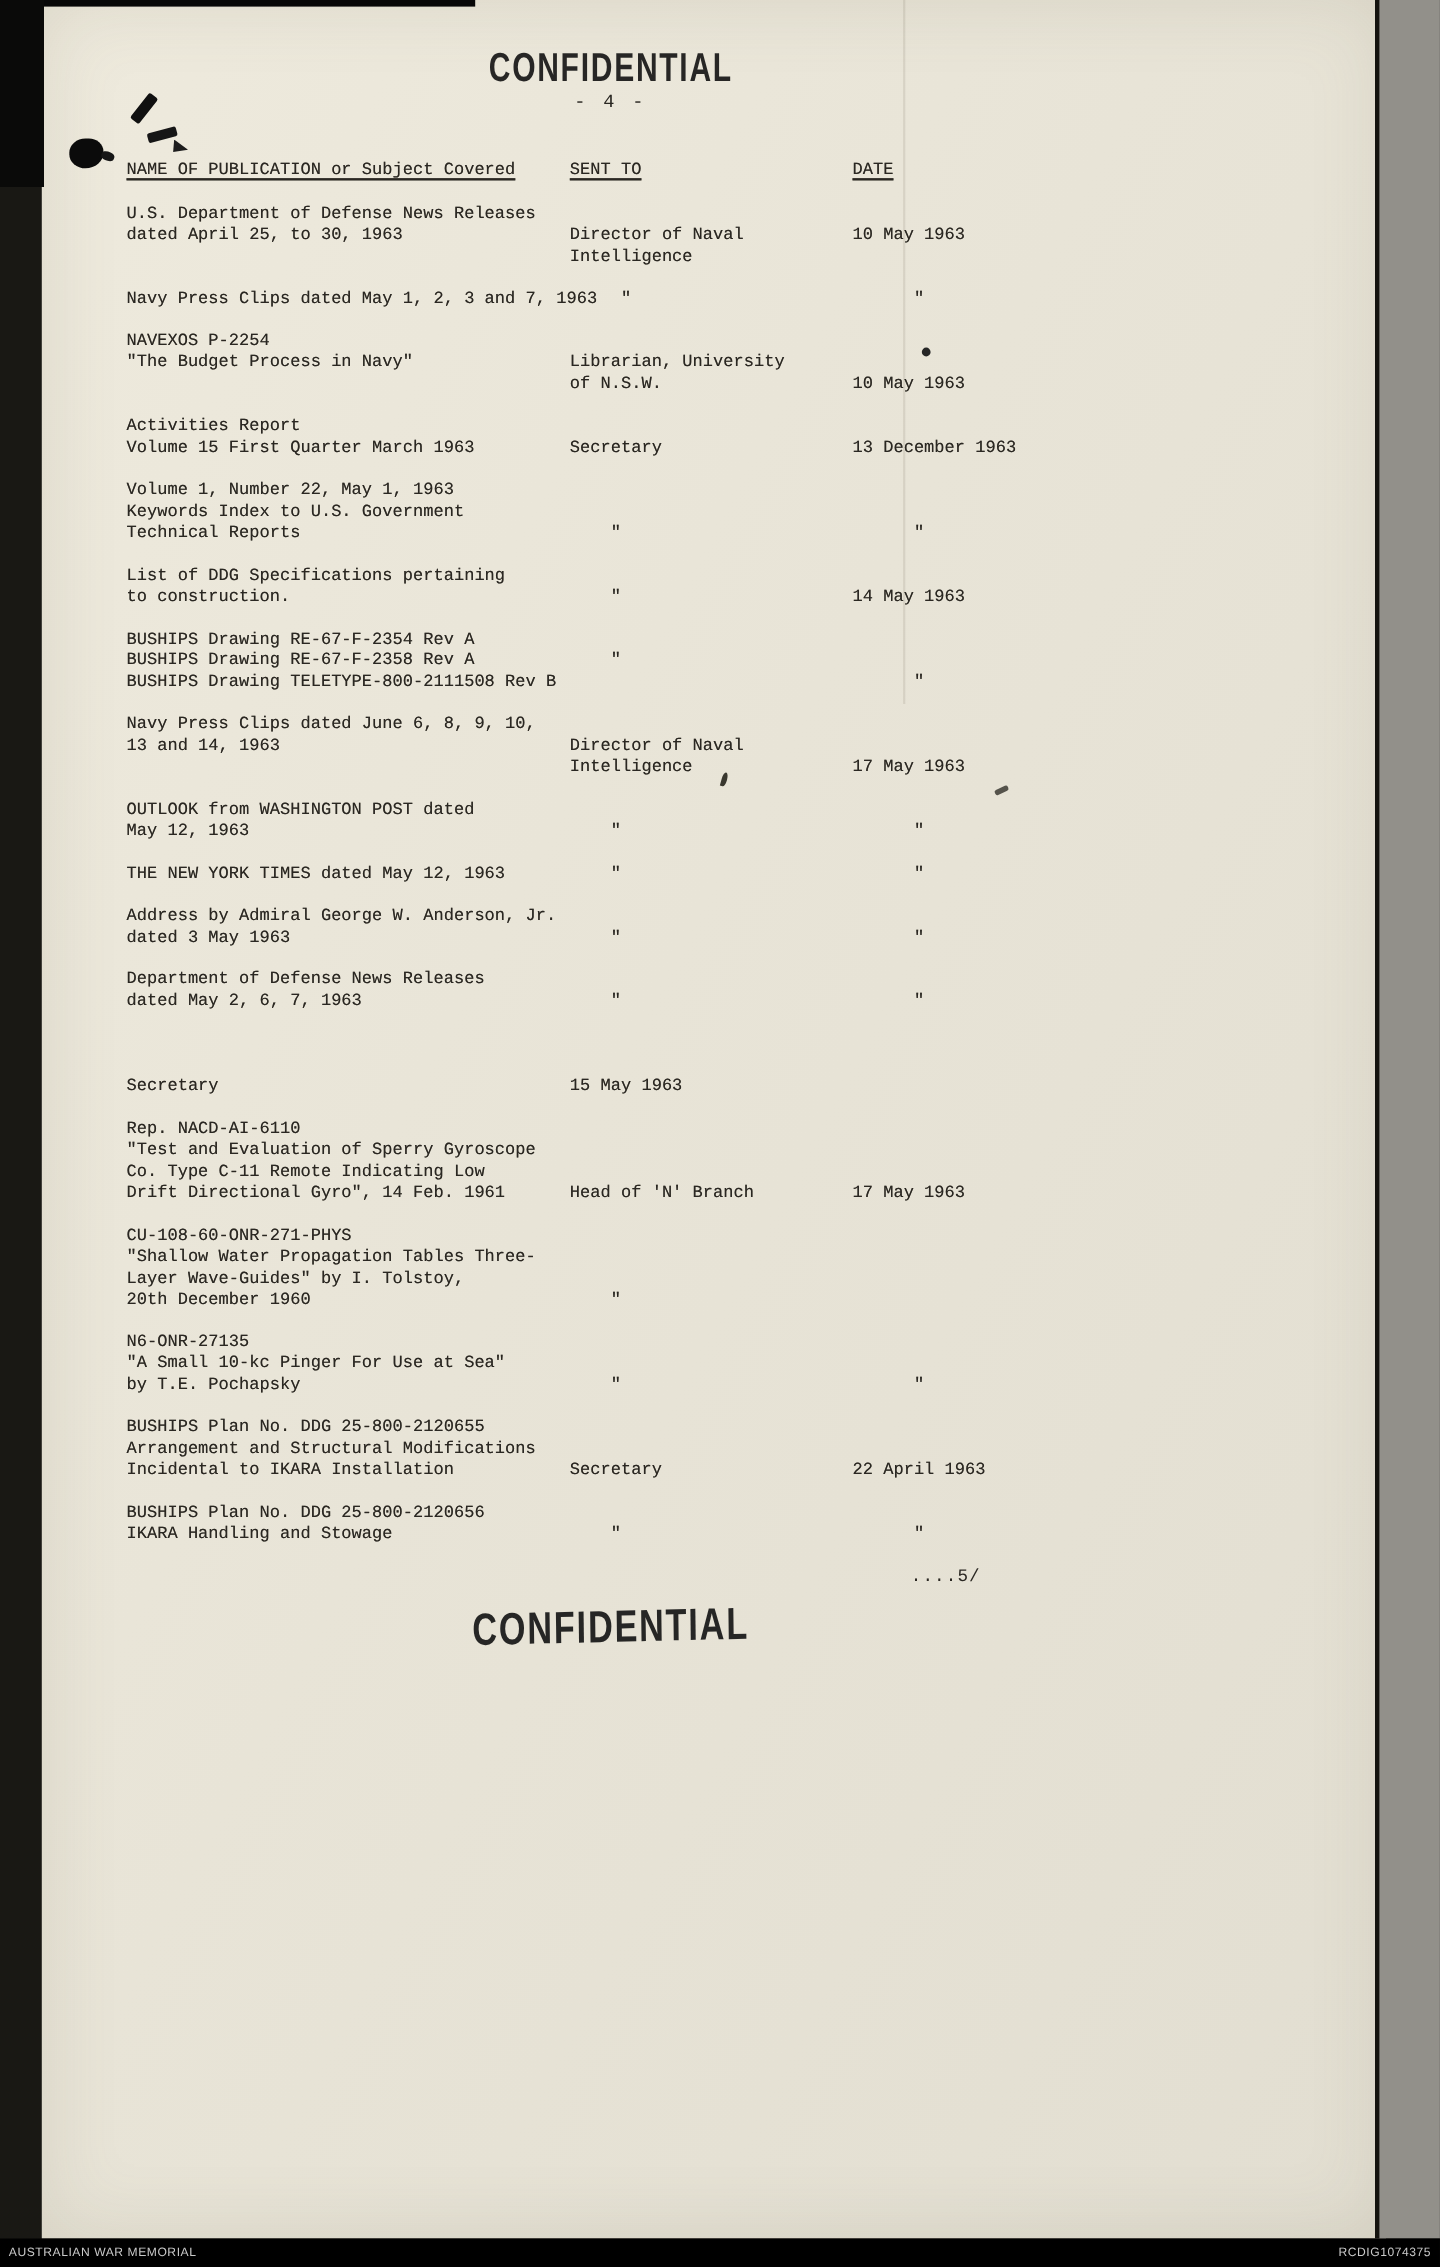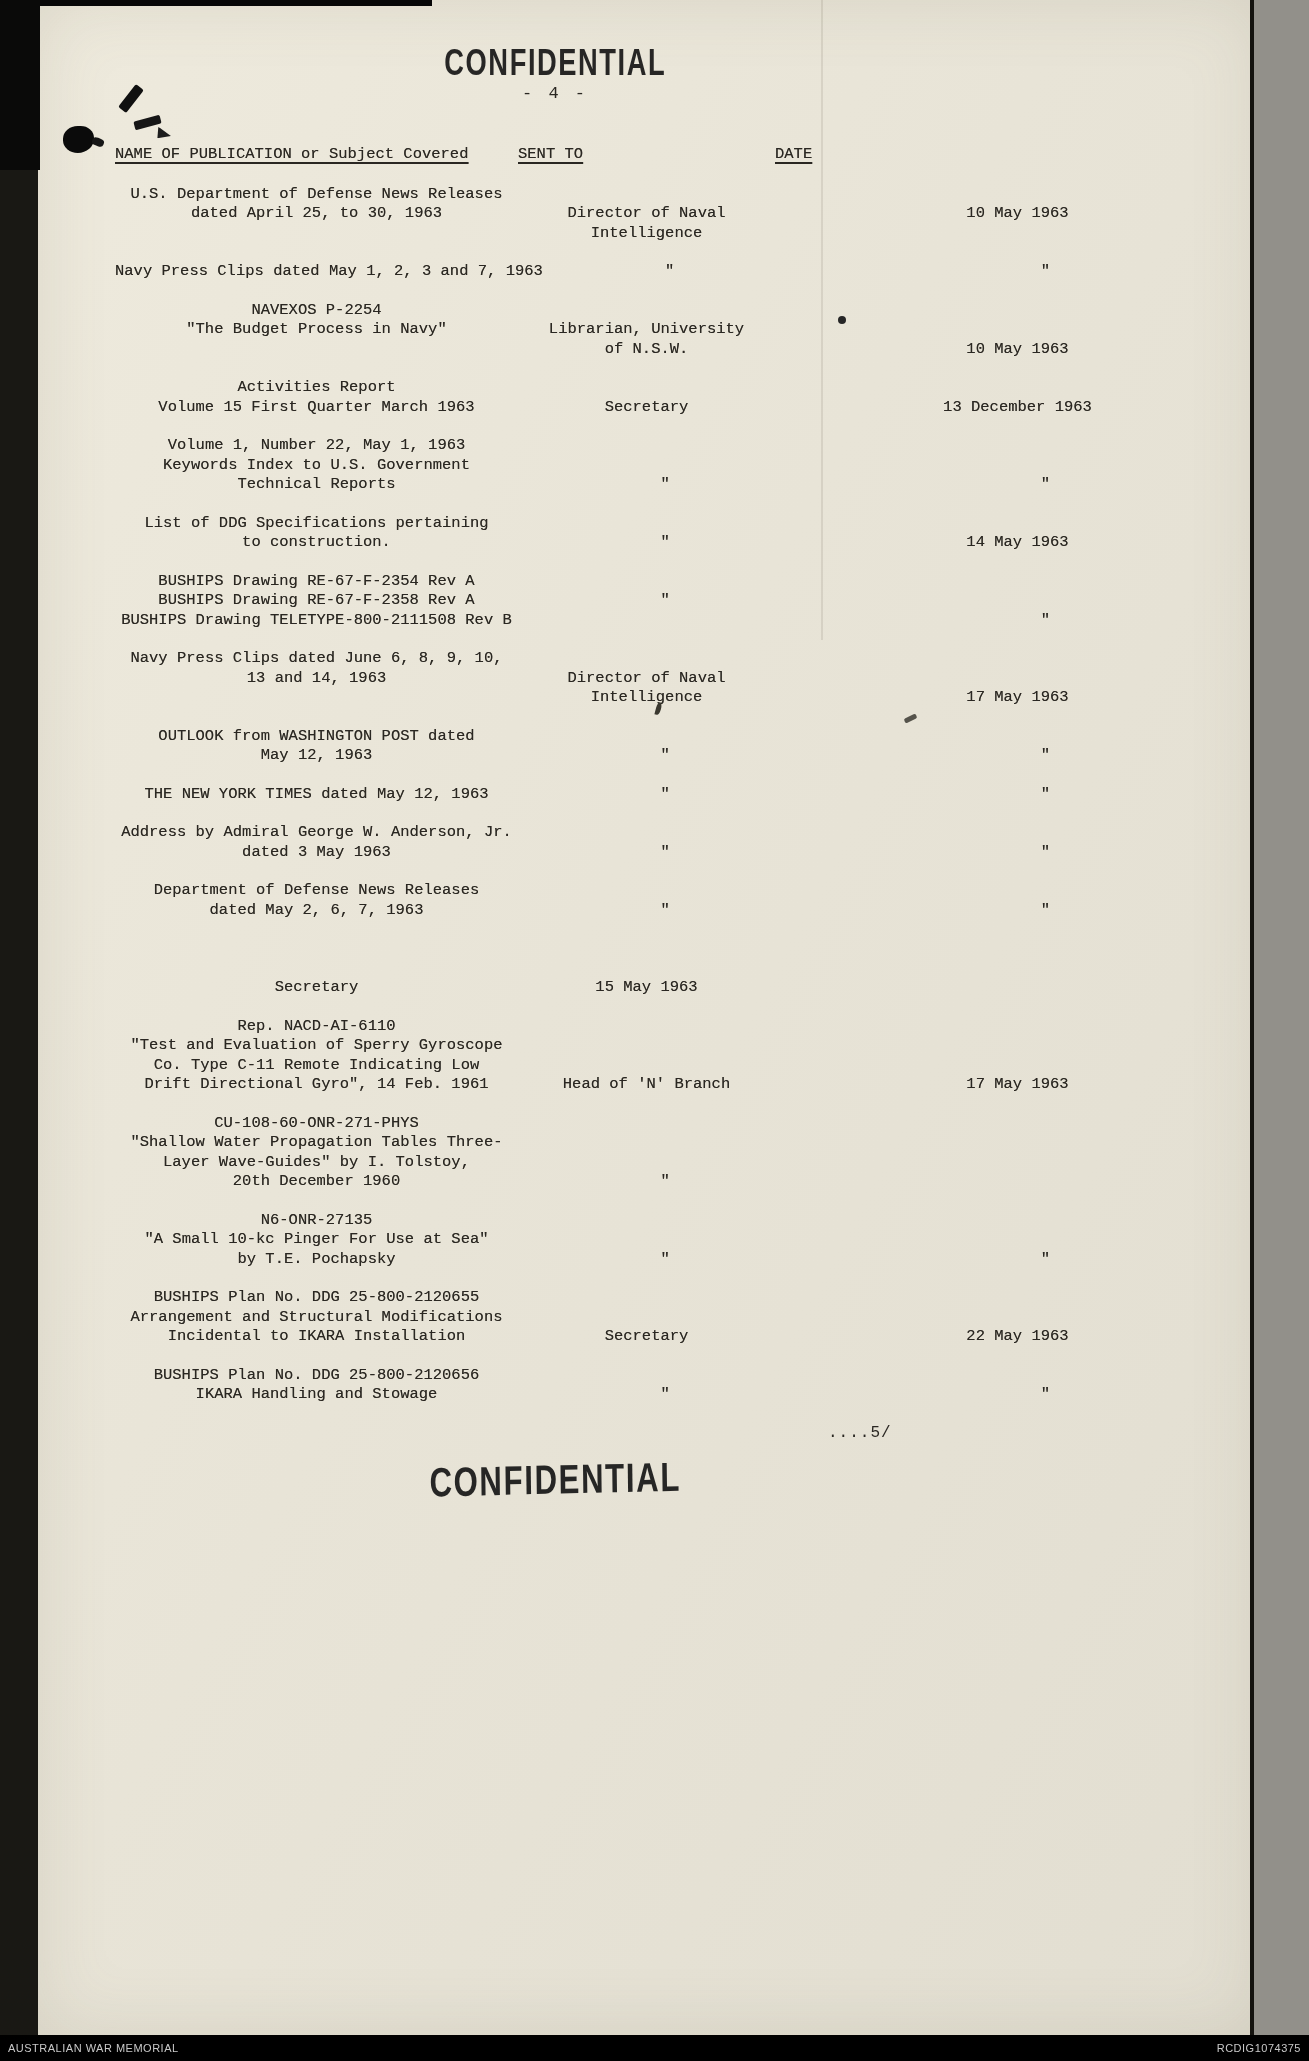--- a/index.html
+++ b/index.html
@@ -49,21 +49,20 @@
   
   .thead {
     display: grid; grid-template-columns: 403px 257px 1fr;
     margin: 42px 12px 0 67px;
     font-family: Liberation Mono, monospace;
   }
   .rows { margin: 20px 0 0 67px; }
   .row {
     display: grid; grid-template-columns: 403px 257px 1fr;
     margin-bottom: 19px;
-    text-align: center;
   }
   .cell {
     white-space: pre;
     font-size: 15.5px; line-height: 19.5px;
     color: #2a2722;
     text-shadow: 0 0 .4px rgba(30,25,15,.55);
   }
   .head {
     text-decoration: underline;
     text-underline-offset: 4px;
@@ -292,21 +291,21 @@
 
       <div class="row">
         <div class="cell pub">BUSHIPS Plan No. DDG 25-800-2120655
 Arrangement and Structural Modifications
 Incidental to IKARA Installation</div>
         <div class="cell sent">
 
 Secretary</div>
         <div class="cell date">
 
-22 May 1963</div>
+22 April 1963</div>
       </div>
 
       <div class="row">
         <div class="cell pub">BUSHIPS Plan No. DDG 25-800-2120656
 IKARA Handling and Stowage</div>
         <div class="cell sent">
     "</div>
         <div class="cell date">
       "</div>
       </div>

